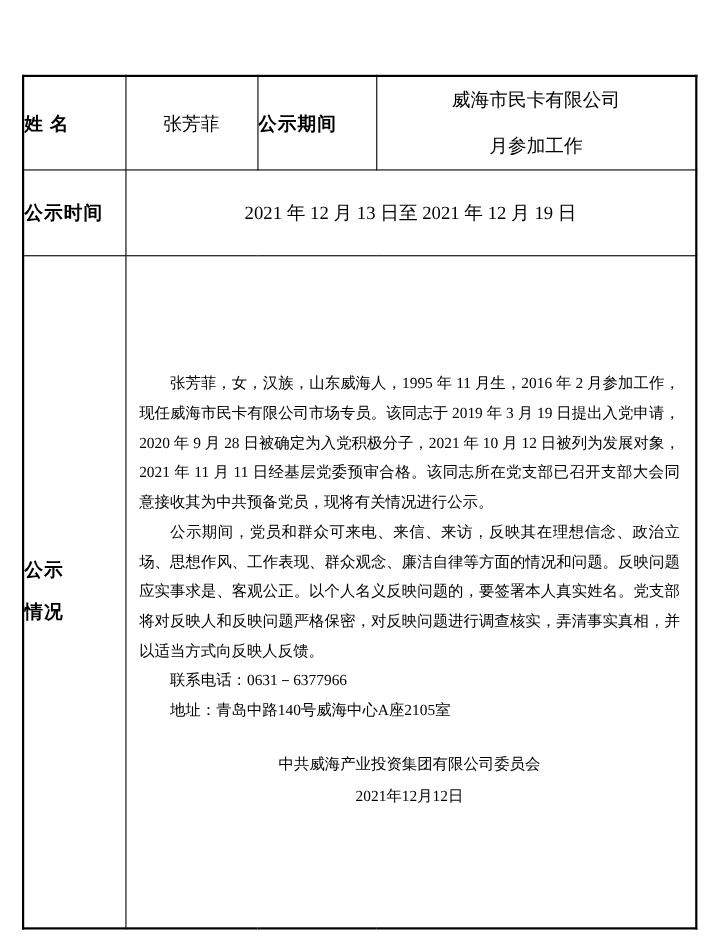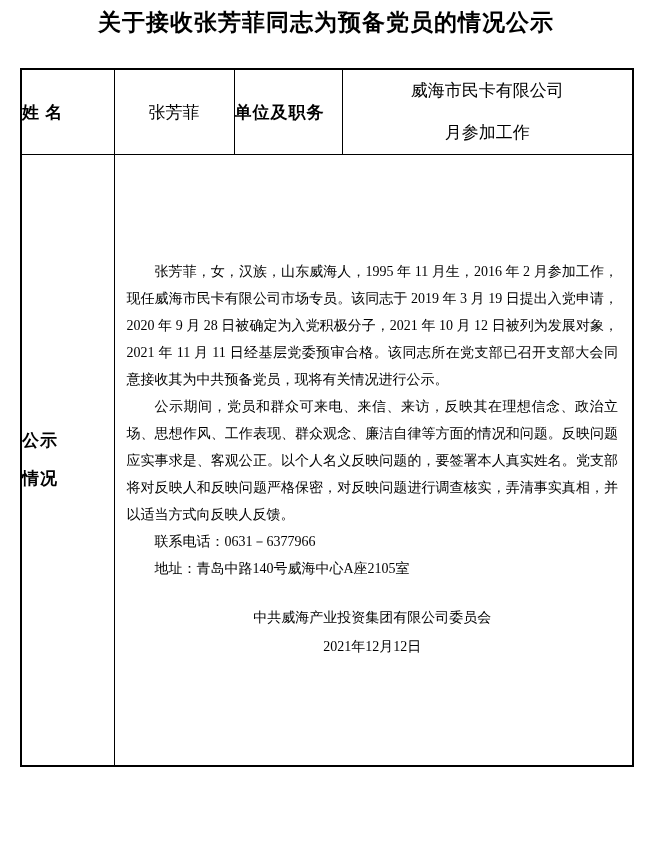--- a/index.html
+++ b/index.html
@@ -75,41 +75,44 @@
     margin-top: 21px;
     text-align: center;
     line-height: 29px;
   }
 </style>
 </head>
 <body>
 
 <div class="page">
 
-  <div class="doc-title">关于接收张芳菲同志为预备党员的情况公示</div>
 
   <table class="notice-table">
     <colgroup>
       <col style="width:93px">
       <col style="width:120px">
       <col style="width:108px">
       <col style="width:291px">
     </colgroup>
 
     <tbody>
         <tr class="row-name">
       <td class="label-cell">姓 名</td>
       <td class="value-cell">张芳菲</td>
-      <td class="label-cell">单位及职务</td>
+      <td class="label-cell">公示期间</td>
       <td class="value-cell unit-cell">
         <div>威海市民卡有限公司</div>
         <div>月参加工作</div>
       </td>
     </tr>
 
+    <tr class="row-time">
+      <td class="label-cell">公示时间</td>
+      <td class="value-cell" colspan="3">2021 年 12 月 13 日至 2021 年 12 月 19 日</td>
+    </tr>
 
     <tr class="row-detail">
       <td class="label-cell detail-label-cell">
         <div>公示</div>
         <div>情况</div>
       </td>
       <td class="detail-cell" colspan="3">
         <p class="para">张芳菲，女，汉族，山东威海人，1995 年 11 月生，2016 年 2 月参加工作，现任威海市民卡有限公司市场专员。该同志于 2019 年 3 月 19 日提出入党申请，2020 年 9 月 28 日被确定为入党积极分子，2021 年 10 月 12 日被列为发展对象，2021 年 11 月 11 日经基层党委预审合格。该同志所在党支部已召开支部大会同意接收其为中共预备党员，现将有关情况进行公示。</p>
         <p class="para">公示期间，党员和群众可来电、来信、来访，反映其在理想信念、政治立场、思想作风、工作表现、群众观念、廉洁自律等方面的情况和问题。反映问题应实事求是、客观公正。以个人名义反映问题的，要签署本人真实姓名。党支部将对反映人和反映问题严格保密，对反映问题进行调查核实，弄清事实真相，并以适当方式向反映人反馈。</p>
         <p class="contact">联系电话：0631－6377966</p>

